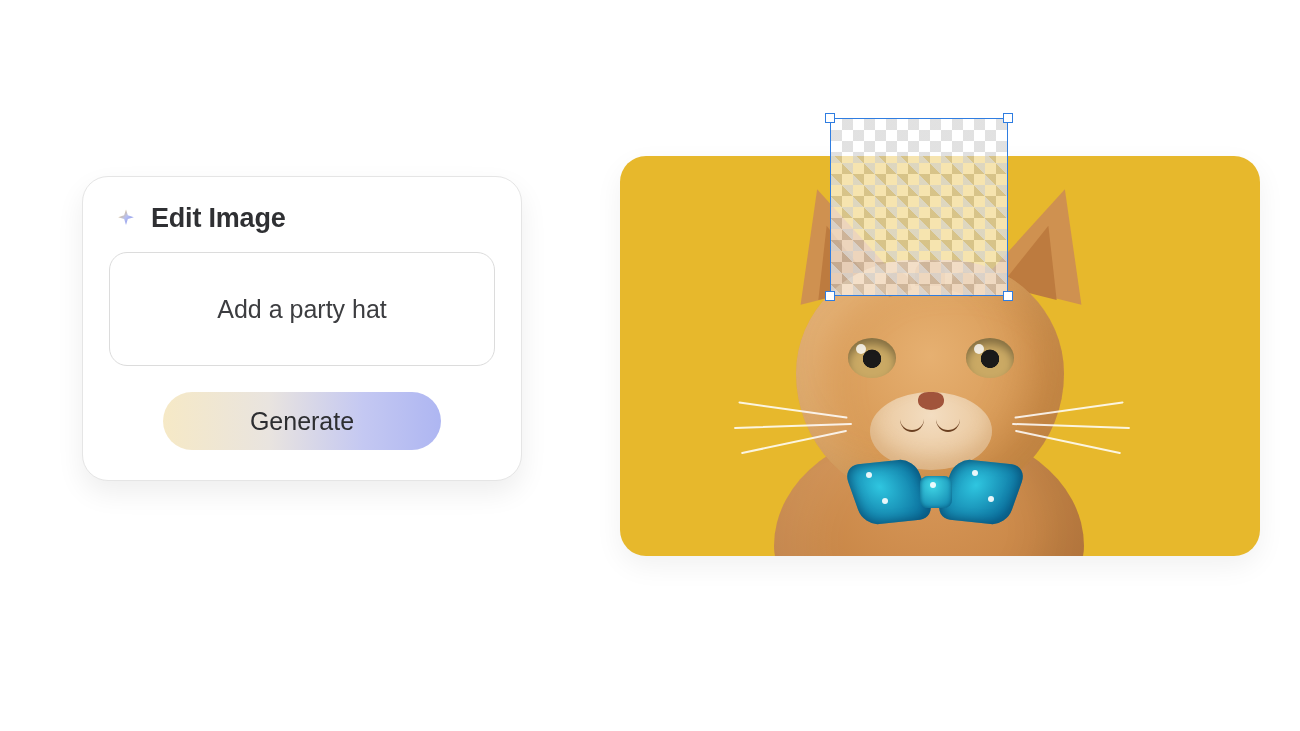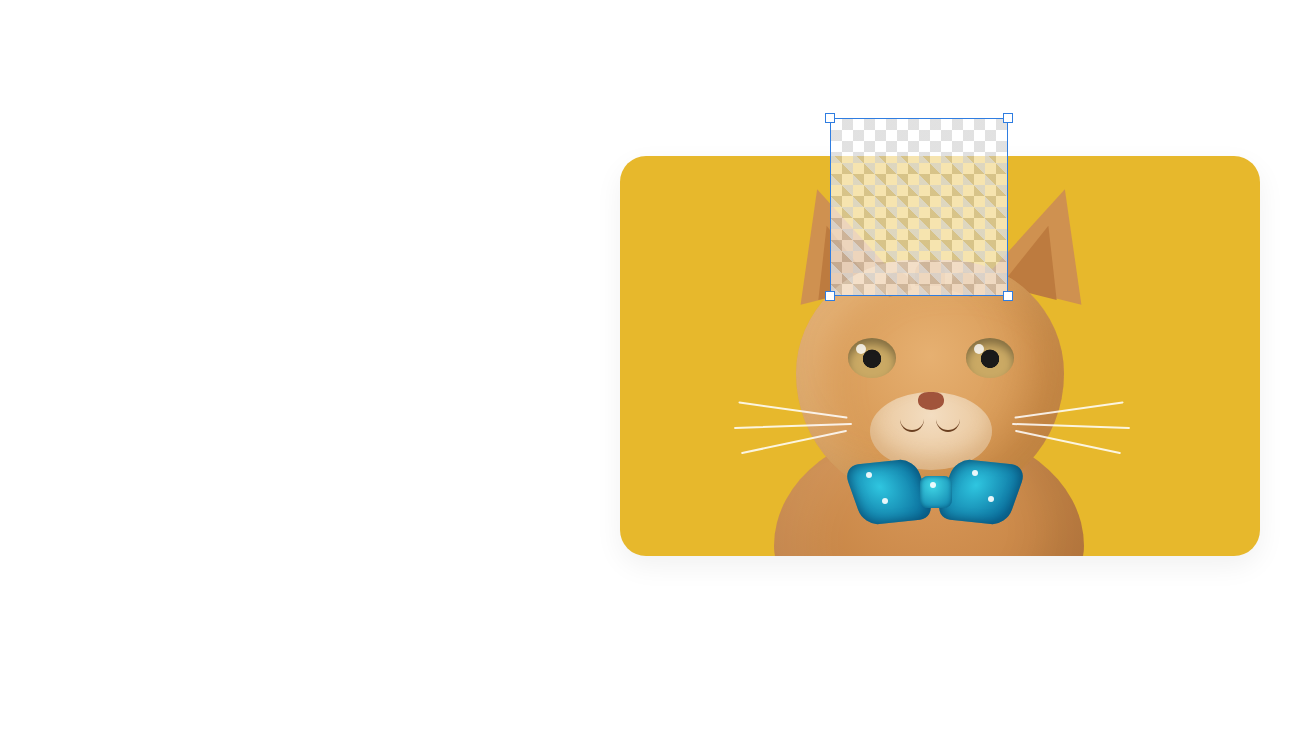--- a/index.html
+++ b/index.html
@@ -97,20 +97,41 @@
     border:1.5px solid #2f7de1;box-sizing:border-box;cursor:move;}
   .handle{position:absolute;width:10px;height:10px;background:#fff;border:1.5px solid #2f7de1;box-sizing:border-box;}
   .h-tl{left:-6px;top:-6px;} .h-tr{right:-6px;top:-6px;}
   .h-bl{left:-6px;bottom:-6px;} .h-br{right:-6px;bottom:-6px;}
 </style>
 </head>
 <body>
 
 <div class="stage">
 
+  <div class="panel">
+    <div class="panel-head">
+      <svg class="sparkle" viewBox="0 0 24 24">
+        <defs>
+          <linearGradient id="spg" x1="0" y1="0" x2="1" y2="1">
+            <stop offset="0%" stop-color="#f3c24a"></stop>
+            <stop offset="50%" stop-color="#b7bff0"></stop>
+            <stop offset="100%" stop-color="#7a86e8"></stop>
+          </linearGradient>
+        </defs>
+        <path fill="url(#spg)" d="M12 1.5l2 6.5 6.5 2-6.5 2-2 6.5-2-6.5L3.5 10l6.5-2 2-6.5z"></path>
+      </svg>
+      <div class="panel-title">Edit Image</div>
+    </div>
+
+    <div class="prompt-box">
+      <input type="text" class="prompt-text" value="Add a party hat" style="">
+    </div>
+
+    <button class="gen-btn">Generate</button>
+  </div>
 
   <div class="image-card">
     <div class="cat">
       <div class="ear ear-l"></div>
         <div class="ear ear-r"></div>
       <div class="ear-in ear-in-l"></div>
         <div class="ear-in ear-in-r"></div>
       <div class="body"></div>
       <div class="head"></div>
       <div class="stripe s1"></div>

